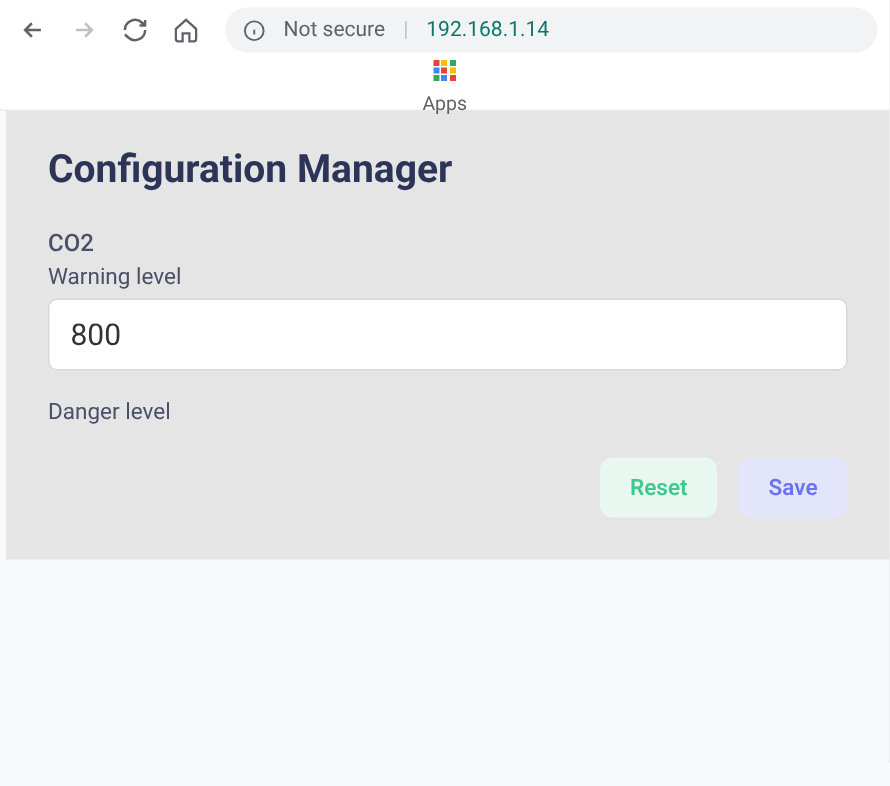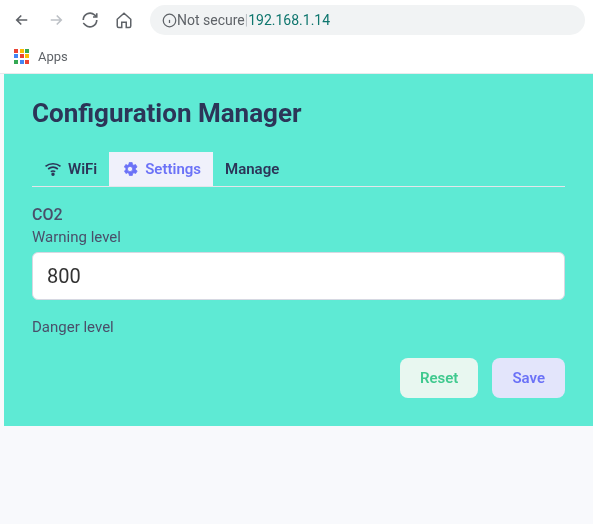--- a/index.html
+++ b/index.html
@@ -31,33 +31,34 @@
     .url-bar {
       flex: 1;
       background: #f1f3f4;
       border-radius: 16px;
       height: 30px;
       display: flex;
       align-items: center;
       padding: 0 12px;
       font-size: 14px;
       color: #5f6368;
-      gap: 0;
+      gap: 12px;
       margin-left: 6px;
     }
     .url-divider { color: #bdc1c6; }
     .url-address { color: #0f766e; }
     .bookmarks-bar {
       background: #fff;
       height: 34px;
       display: flex;
       align-items: center;
       padding: 0 14px;
       gap: 8px;
       border-bottom: 1px solid #e8eaed;
+      flex-direction: column;
     }
     .bookmarks-bar .label {
       font-size: 13px;
       color: #5f6368;
     }
     .apps-icon {
       width: 16px;
       height: 16px;
       display: grid;
       grid-template-columns: repeat(3, 1fr);
@@ -71,21 +72,21 @@
     .apps-icon span:nth-child(5){background:#ea4335}
     .apps-icon span:nth-child(6){background:#fbbc04}
     .apps-icon span:nth-child(7){background:#34a853}
     .apps-icon span:nth-child(8){background:#4285f4}
     .apps-icon span:nth-child(9){background:#ea4335}
     .apps-icon span { width:4px; height:4px; }
     .content-wrap {
       padding: 0 0 0 4px;
     }
     .card {
-      background: #5eead4;
+      background: #e5e5e5;
       margin: 0 0 0 0;
       padding: 24px 28px 28px 28px;
       width: 100%;
     }
     .page-title {
       font-size: 26px;
       font-weight: 700;
       color: #2c3558;
       margin-bottom: 24px;
     }
@@ -212,40 +213,20 @@
       <span></span>
       <span></span>
   </div>
   <span class="label">Apps</span>
 </div>
 
 <div class="content-wrap">
   <div class="card">
     <h1 class="page-title">Configuration Manager</h1>
 
-    <div class="tabs">
-      <div class="tab">
-        <svg width="18" height="18" viewBox="0 0 24 24" fill="none" stroke="#2c3558" stroke-width="2.2">
-            <path d="M2 8.5a16 16 0 0 1 20 0"></path>
-            <path d="M5.5 12a11 11 0 0 1 13 0"></path>
-            <path d="M9 15.5a6 6 0 0 1 6 0"></path>
-            <circle cx="12" cy="19" r="1.2" fill="#2c3558"></circle>
-          </svg>
-        <span>WiFi</span>
-      </div>
-      <div class="tab active">
-        <svg width="18" height="18" viewBox="0 0 24 24" fill="#6b72f7">
-            <path d="M19.4 13a7.8 7.8 0 0 0 0-2l2-1.6-2-3.4-2.4 1a7.6 7.6 0 0 0-1.7-1l-.4-2.6h-4l-.4 2.6a7.6 7.6 0 0 0-1.7 1l-2.4-1-2 3.4L6.6 11a7.8 7.8 0 0 0 0 2l-2 1.6 2 3.4 2.4-1a7.6 7.6 0 0 0 1.7 1l.4 2.6h4l.4-2.6a7.6 7.6 0 0 0 1.7-1l2.4 1 2-3.4zM12 15.5A3.5 3.5 0 1 1 15.5 12 3.5 3.5 0 0 1 12 15.5z"></path>
-          </svg>
-        <span>Settings</span>
-      </div>
-      <div class="tab">
-        <span>Manage</span>
-      </div>
-    </div>
 
     <div class="section-title">CO2</div>
 
     <div class="field">
       <div class="field-label">Warning level</div>
       <input class="input" value="800" style="">
     </div>
 
     <div class="field">
       <div class="field-label">Danger level</div>

